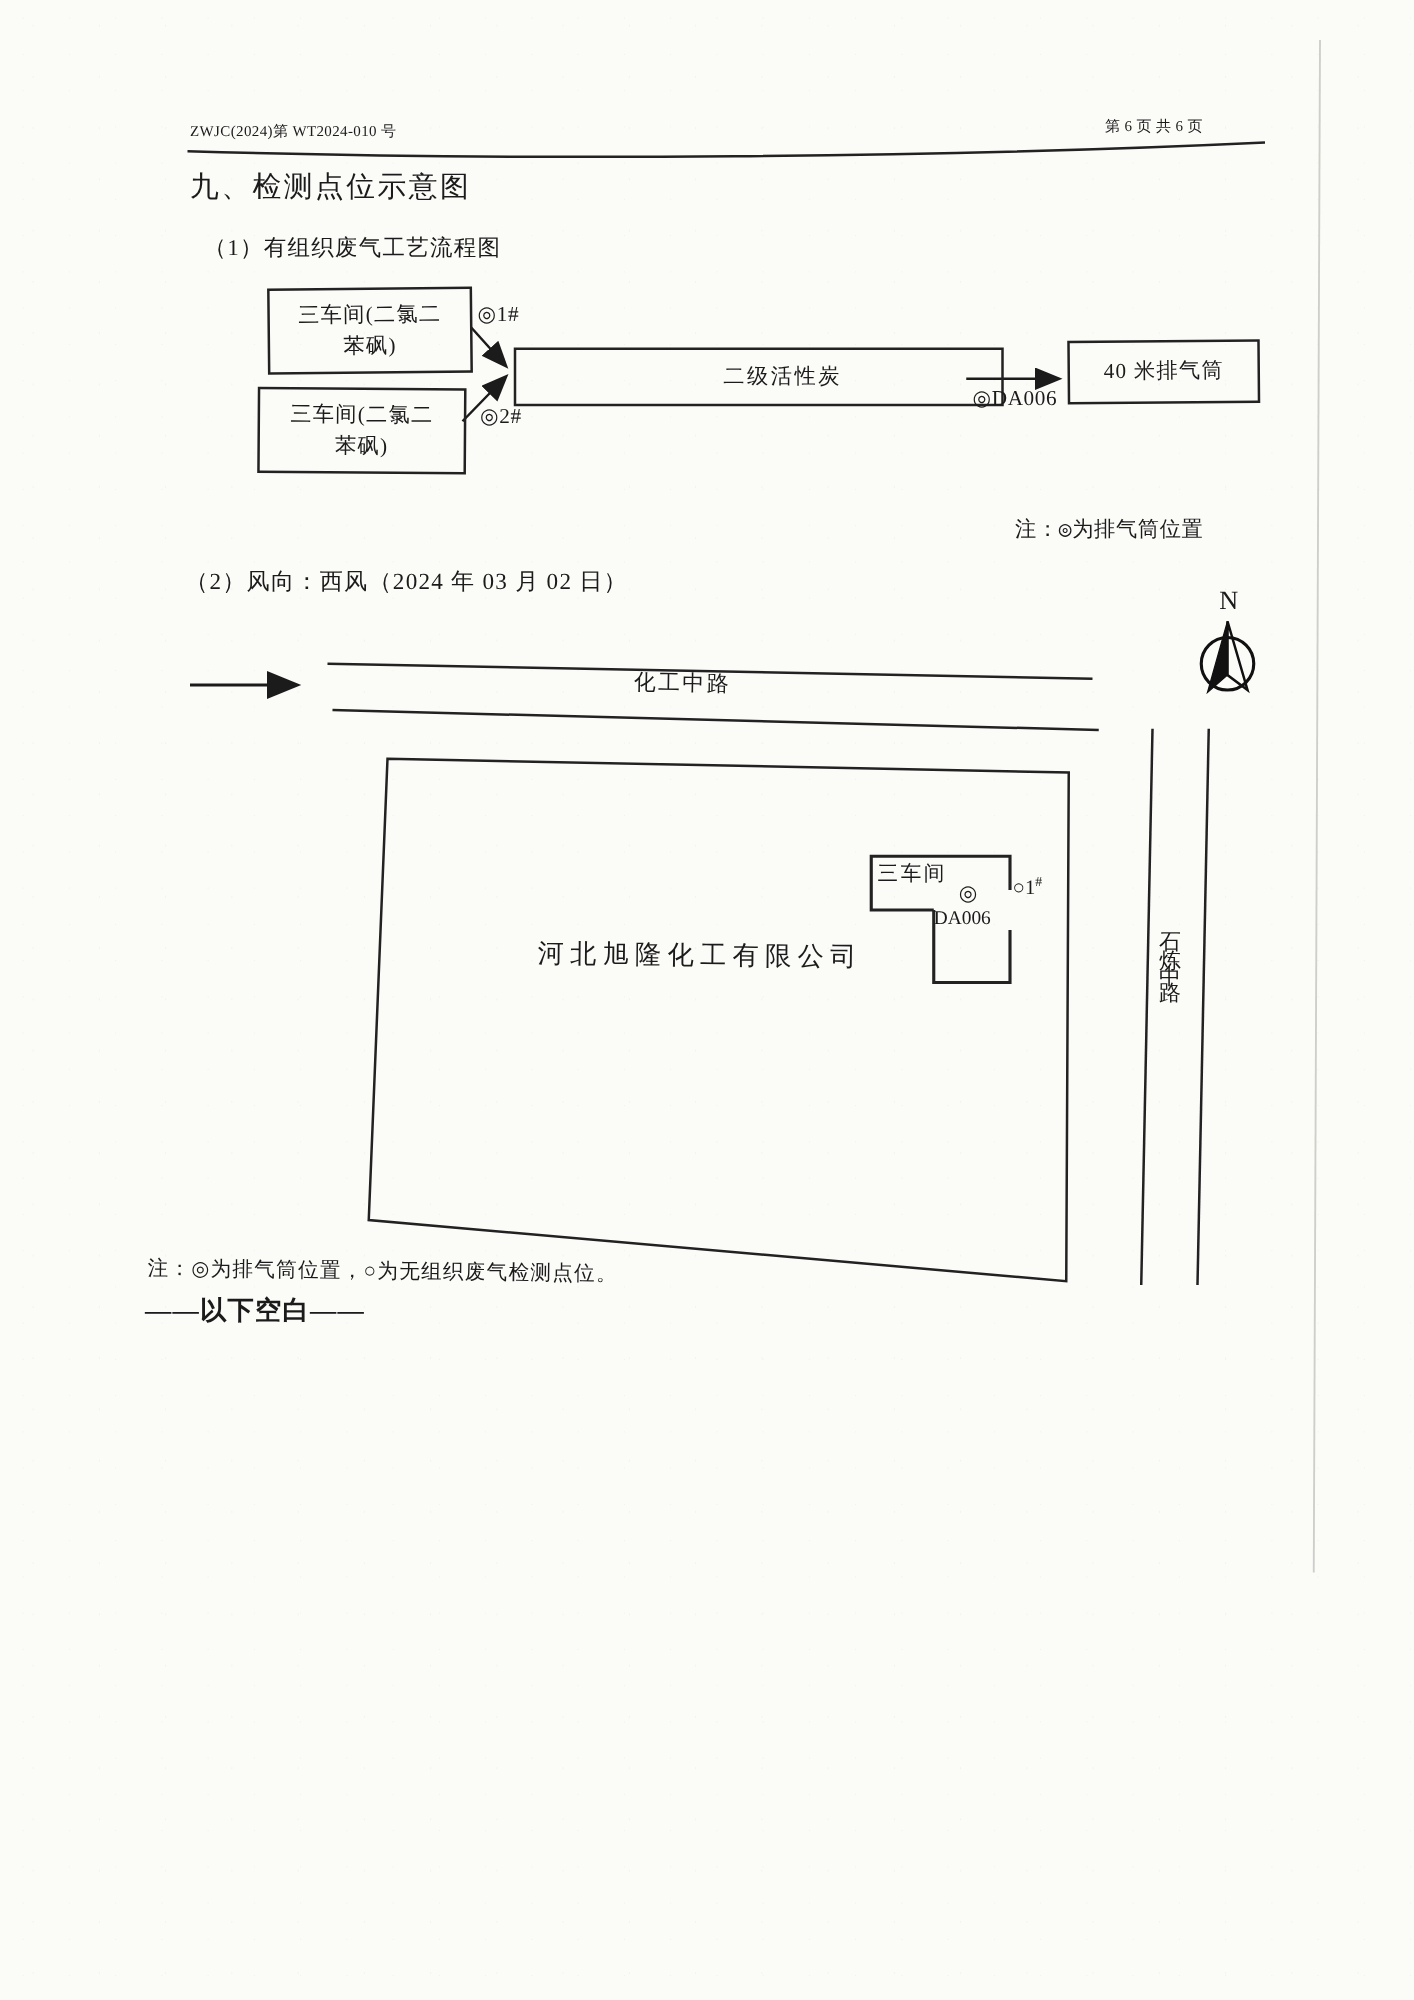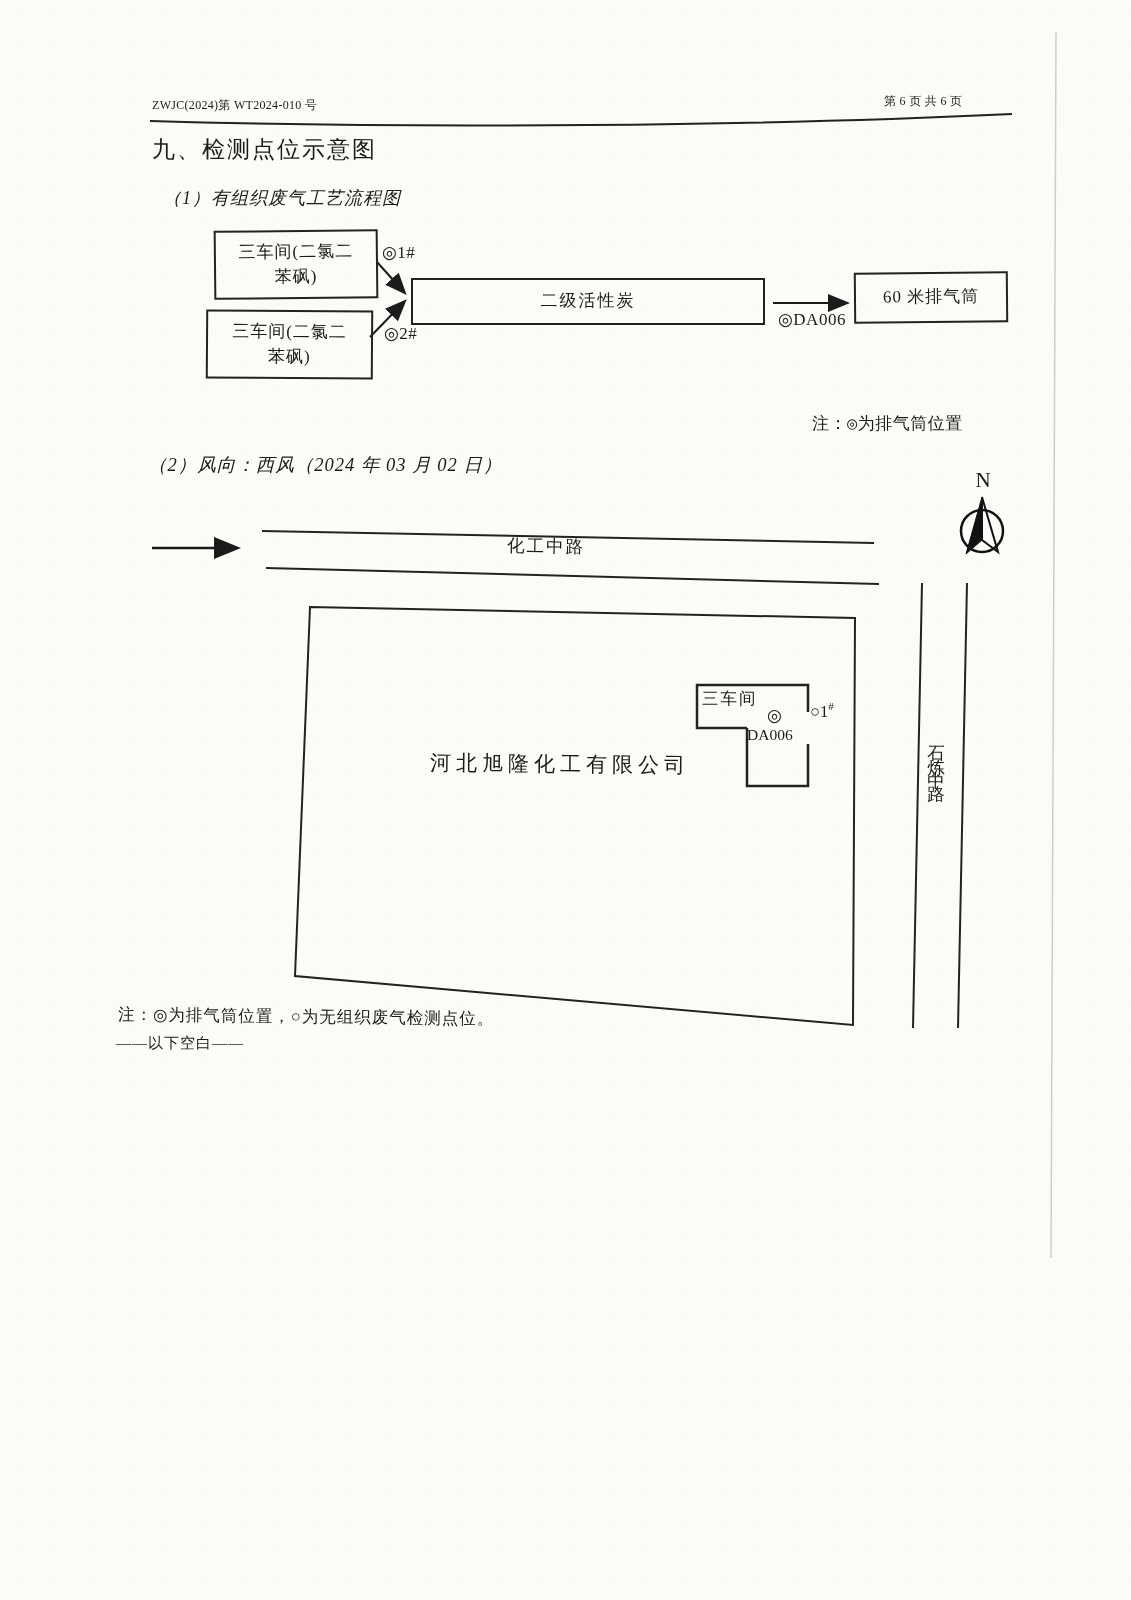--- a/index.html
+++ b/index.html
@@ -9,34 +9,34 @@
     background-image:radial-gradient(#f0efec 0.7px, transparent 0.7px),
                      radial-gradient(#f3f2ef 0.6px, transparent 0.6px);
     background-size:37px 29px, 53px 41px;
     font-family:"Liberation Serif","DejaVu Serif",serif;
     color:#1b1b1b;
     overflow:hidden;
   }
   .abs{position:absolute;}
   .hdr{font-size:12px;letter-spacing:0.3px;}
   .title{font-size:23px;font-weight:normal;letter-spacing:2px;}
-  .sec{font-size:18px;letter-spacing:1px;font-style:italic;}
+  .sec{font-size:18px;letter-spacing:1px;}
   .fbox{
     position:absolute;border:2px solid #222;background:transparent;
     display:flex;align-items:center;justify-content:center;text-align:center;
     font-size:17px;line-height:1.45;letter-spacing:1px;
   }
   .lbl{font-size:17px;letter-spacing:0.5px;}
   .small{font-size:15.5px;}
   .vtext{
     writing-mode:vertical-rl;text-orientation:upright;
     font-size:17.5px;letter-spacing:13px;
   }
   .factory-name{font-size:21px;letter-spacing:5px;}
-  .blank-line{font-size:15px;font-weight:normal;letter-spacing:1px;}
+  .blank-line{font-size:21px;font-weight:bold;letter-spacing:1px;}
   sup{font-size:11px;}
 </style>
 </head>
 <body>
 
 <svg class="abs" style="left:0;top:0;" width="1131" height="1600" viewBox="0 0 1131 1600">
   <defs>
     <marker id="ah" markerWidth="12" markerHeight="10" refX="9" refY="4.5" orient="auto">
       <polygon points="0,0 11,4.5 0,9" fill="#1b1b1b"></polygon>
     </marker>
@@ -86,28 +86,28 @@
 <div class="fbox" style="left:206px;top:310px;width:163px;height:65px;transform:rotate(0.4deg);">
   <span>
     <span>三车间(二氯二</span><br>
     <span>苯砜)</span>
   </span>
 </div>
 
 <div class="abs lbl" style="left:382px;top:242px;">◎1#</div>
 <div class="abs lbl" style="left:384px;top:323px;">◎2#</div>
 
-<div class="fbox" style="left:411px;top:278px;width:350px;height:43px;letter-spacing:2px;">
+<div class="fbox" style="left:411px;top:278px;width:350px;height:43px;letter-spacing:2px;padding-left:38px;">
   <span>二级活性炭</span>
 </div>
 
 <div class="abs lbl" style="left:778px;top:268px;margin-top:41px;">◎DA006</div>
 
 <div class="fbox" style="left:854px;top:272px;width:150px;height:47px;transform:rotate(-0.5deg);">
-  <span>60 米排气筒</span>
+  <span>40 米排气筒</span>
 </div>
 
 <div class="abs lbl" style="left:812px;top:412px;font-family:Liberation Mono, monospace;">注：◎为排气筒位置</div>
 
 <div class="abs sec" style="left:148px;top:452px;font-size:18.5px;">（2）风向：西风（2024 年 03 月 02 日）</div>
 
 <div class="abs" style="left:970px;top:468px;width:26px;text-align:center;font-size:21px;">N</div>
 
 <div class="abs" style="left:485px;top:534px;width:122px;text-align:center;font-size:17.5px;letter-spacing:2px;transform:rotate(1deg);">化工中路</div>
 

